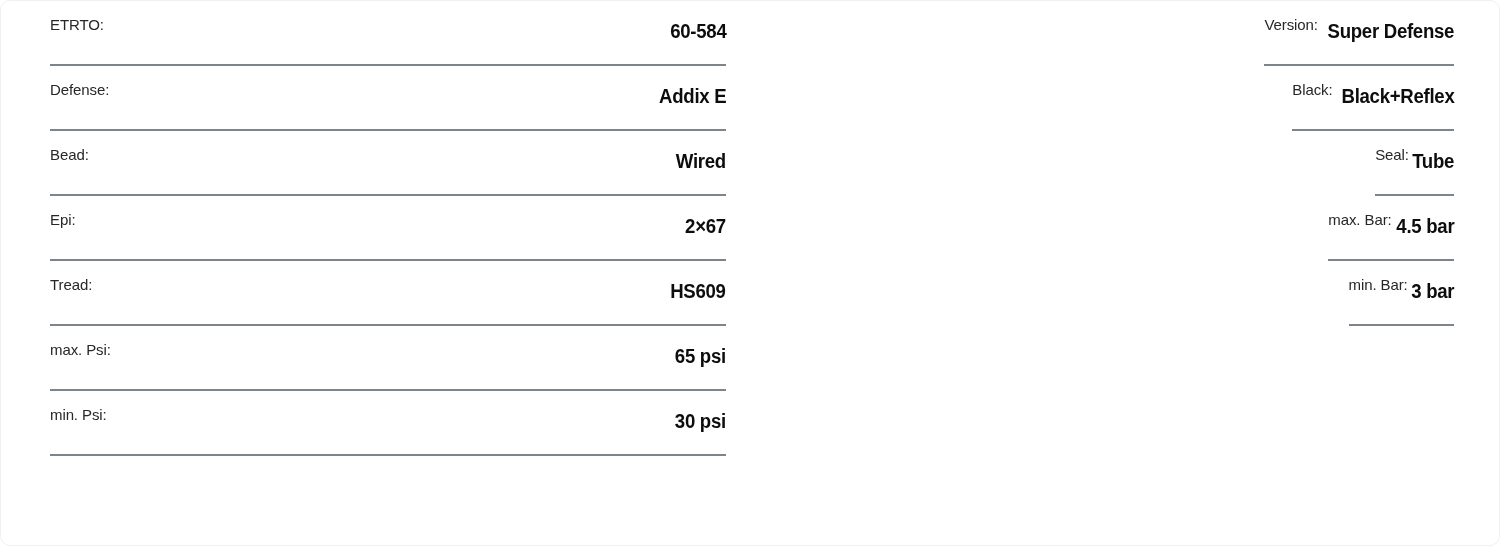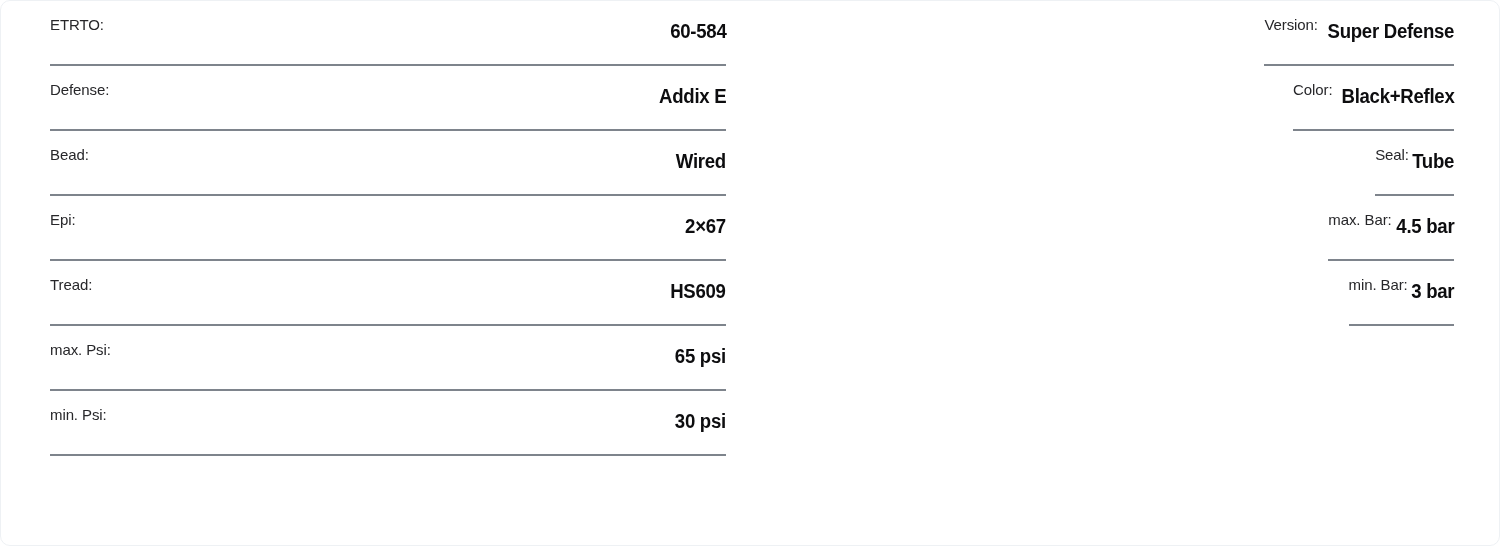--- a/index.html
+++ b/index.html
@@ -128,21 +128,21 @@
   </div>
 
   <div class="spec-column right">
 
     <div class="spec-row">
       <span class="spec-label">Version:</span>
       <span class="spec-value">Super Defense</span>
     </div>
 
     <div class="spec-row">
-      <span class="spec-label">Color:</span>
+      <span class="spec-label">Black:</span>
       <span class="spec-value">Black+Reflex</span>
     </div>
 
 
 
     <div class="spec-row">
       <span class="spec-label">Seal:</span>
       <span class="spec-value">Tube</span>
     </div>
 

